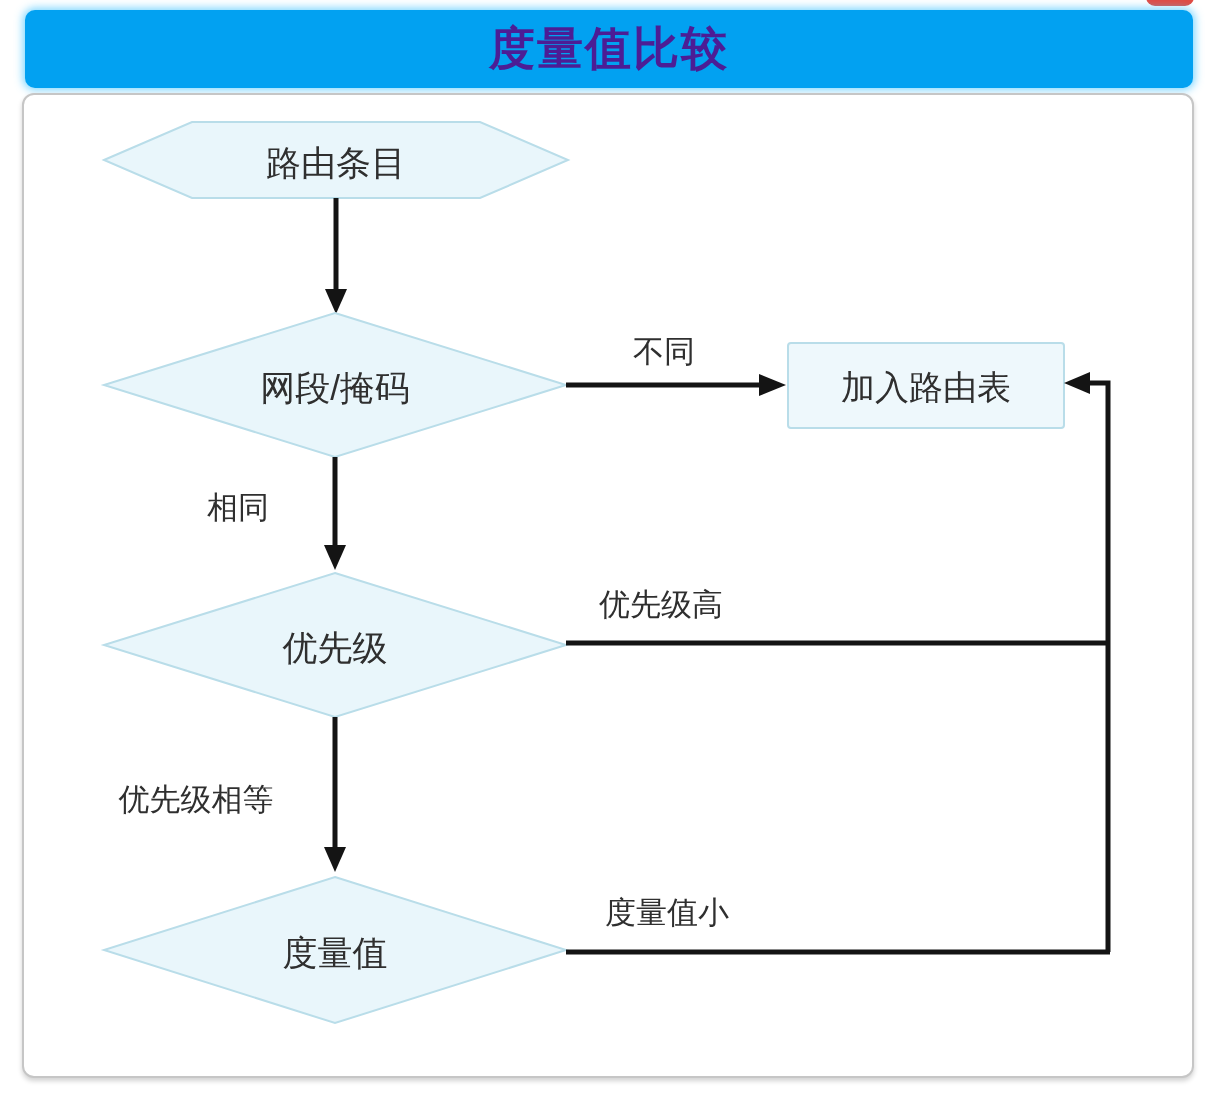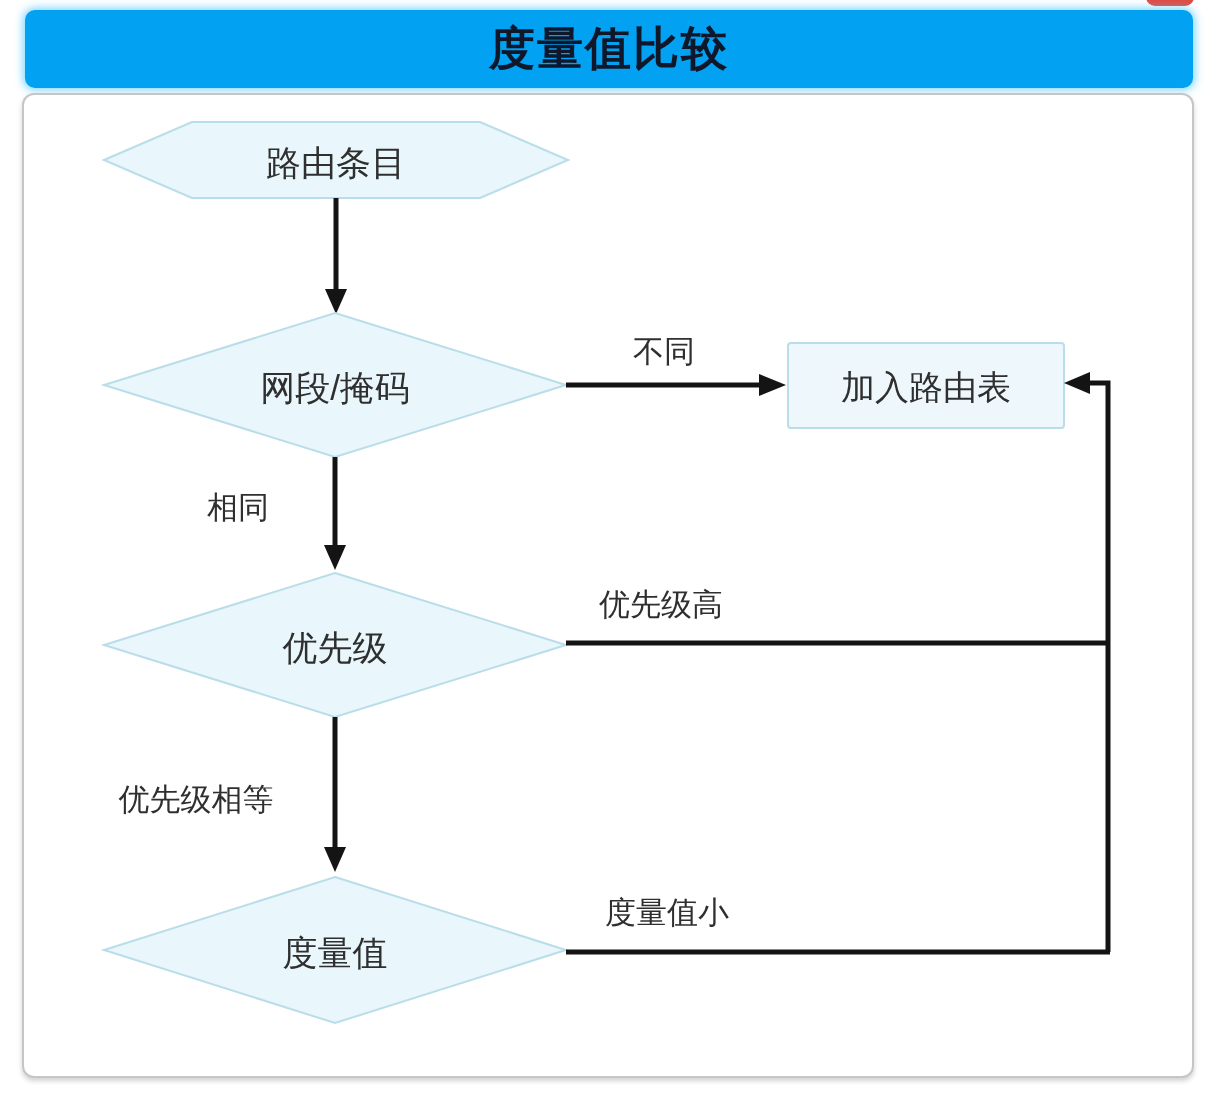--- a/index.html
+++ b/index.html
@@ -32,21 +32,21 @@
     width: 1168px;
     height: 78px;
     background: #02a1f1;
     border-radius: 10px;
     box-shadow: 0 0 9px 2px rgba(80, 200, 255, 0.75);
     display: flex;
     align-items: center;
     justify-content: center;
   }
   .header-title {
-    color: #0f172a;
+    color: #4c1d95;
     font-size: 46px;
     font-weight: bold;
     letter-spacing: 2px;
   }
   .canvas-panel {
     position: absolute;
     left: 22px;
     top: 93px;
     width: 1172px;
     height: 985px;

